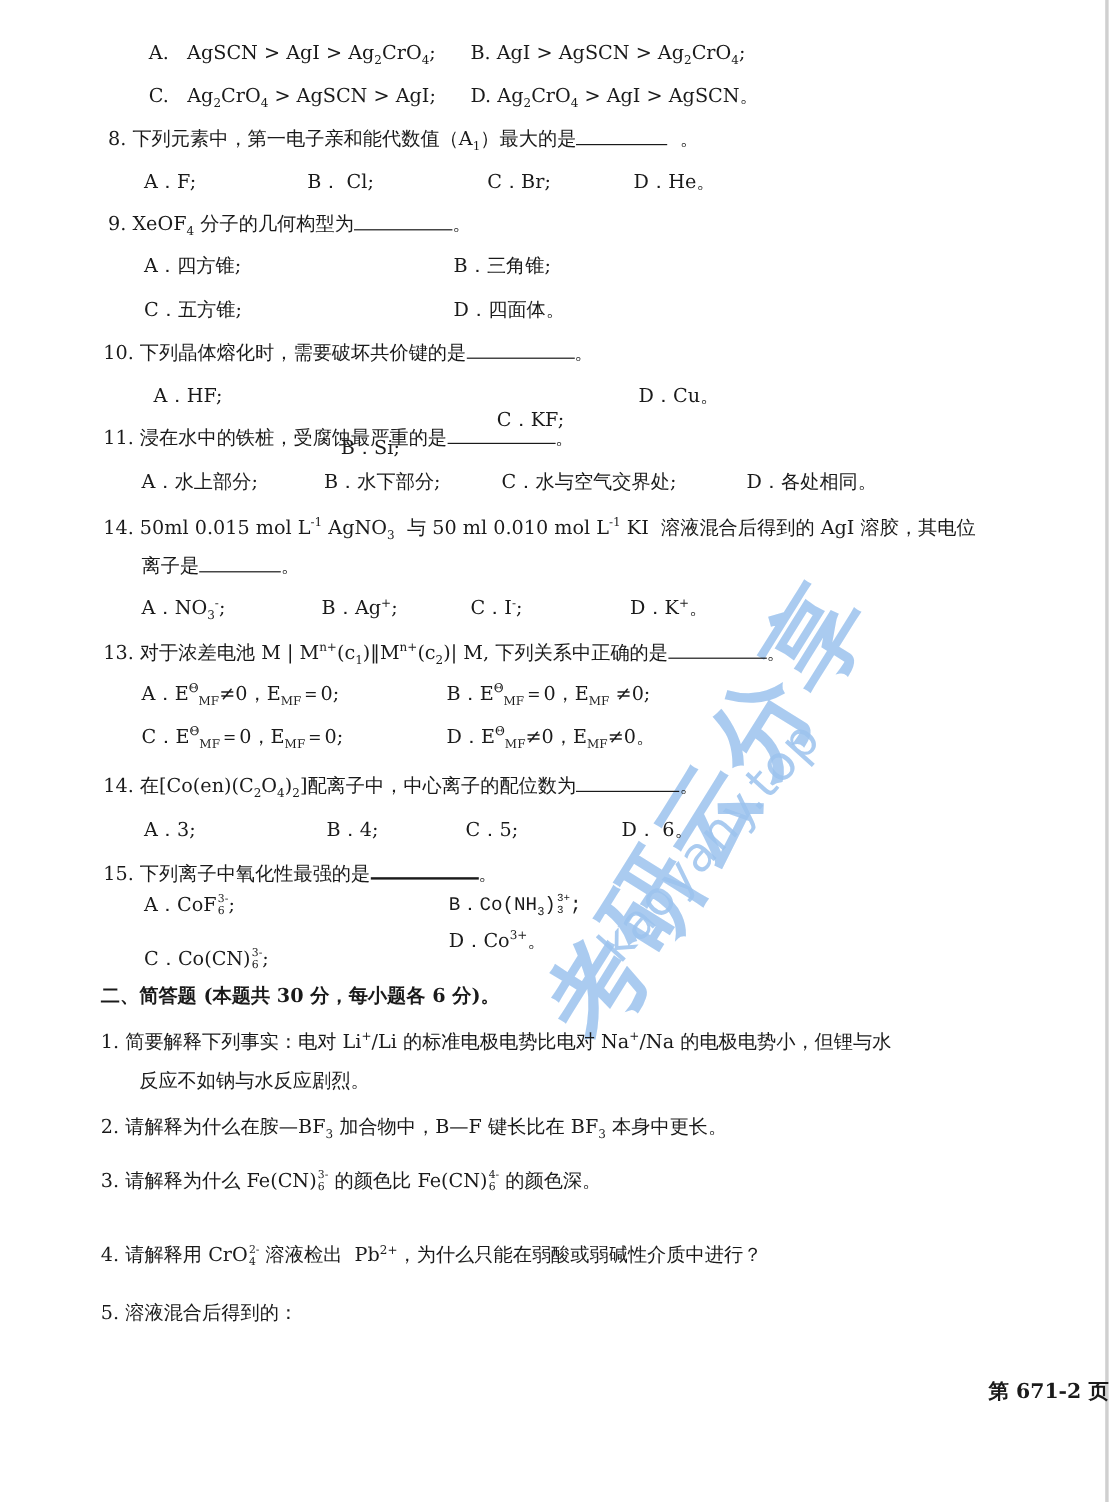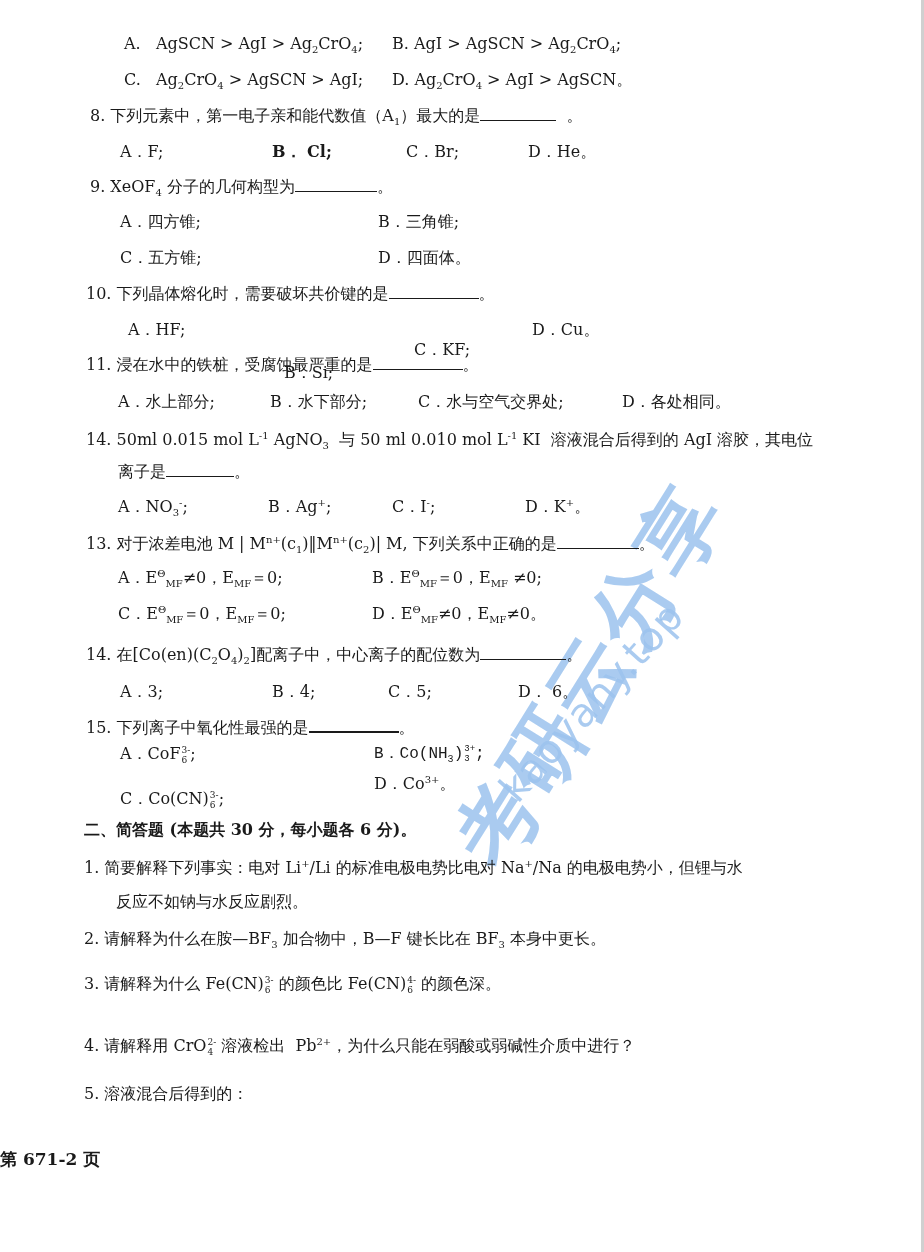--- a/index.html
+++ b/index.html
@@ -15,21 +15,21 @@
   sub, sup { font-size: 10px; line-height: 0; }
   .blank { display: inline-block; border-bottom: 1px solid #1a1a1a; height: 14px; vertical-align: baseline; }
   .stack { display: inline-flex; flex-direction: column; vertical-align: middle; font-size: 9px; line-height: 10px; margin-left: 1px; }
   .bold { font-weight: bold; }
   .watermark {
     position: absolute; color: #9cc3ee; font-family: "DejaVu Sans", sans-serif;
     pointer-events: none; opacity: 0.85;
   }
   .wm-cn { left: 415px; top: 460px; font-size: 82px; font-weight: bold; transform: rotate(-58deg); transform-origin: left top; letter-spacing: 4px; top: 830px; left: 430px; }
   .wm-en { left: 490px; top: 780px; font-size: 40px; transform: rotate(-48deg); transform-origin: left top; letter-spacing: 1px; }
-  .footer { position: absolute; left: 0; width: 924px; top: 1148px; text-align: left; font-weight: bold; font-size: 17px; }
+  .footer { position: absolute; left: 0; width: 924px; top: 1148px; text-align: right; font-weight: bold; font-size: 17px; }
 </style>
 </head>
 <body>
 
 <div class="right-edge"></div>
 
 <div class="watermark wm-cn">考研云分享</div>
 <div class="watermark wm-en">kaoyany.top</div>
 
 <div>
@@ -38,21 +38,21 @@
   <span class="opt" style="left:124px; top:70px;">C.&nbsp;&nbsp; Ag<sub>2</sub>CrO<sub>4</sub> &gt; AgSCN &gt; AgI;</span>
   <span class="opt" style="left:392px; top:70px;">D. Ag<sub>2</sub>CrO<sub>4</sub> &gt; AgI &gt; AgSCN。</span>
 </div>
 
 <div>
   <div class="line" style="left:90px; top:106px;">
     <span>8.</span>
     下列元素中，第一电子亲和能代数值（A<sub>1</sub>）最大的是<span class="blank" style="width:76px;"></span>&nbsp;&nbsp;。
   </div>
   <span class="opt" style="left:120px; top:142px;">A．F;</span>
-  <span class="opt" style="left:272px; top:142px;font-weight:bold;">B．  Cl;</span>
+  <span class="opt" style="left:256px; top:142px;">B．  Cl;</span>
   <span class="opt" style="left:406px; top:142px;">C．Br;</span>
   <span class="opt" style="left:528px; top:142px;">D．He。</span>
 </div>
 
 <div>
   <div class="line" style="left:90px; top:177px;">
     <span>9.</span>
     XeOF<sub>4</sub> 分子的几何构型为<span class="blank" style="width:82px;"></span>。
   </div>
   <span class="opt" style="left:120px; top:212px;">A．四方锥;</span>

